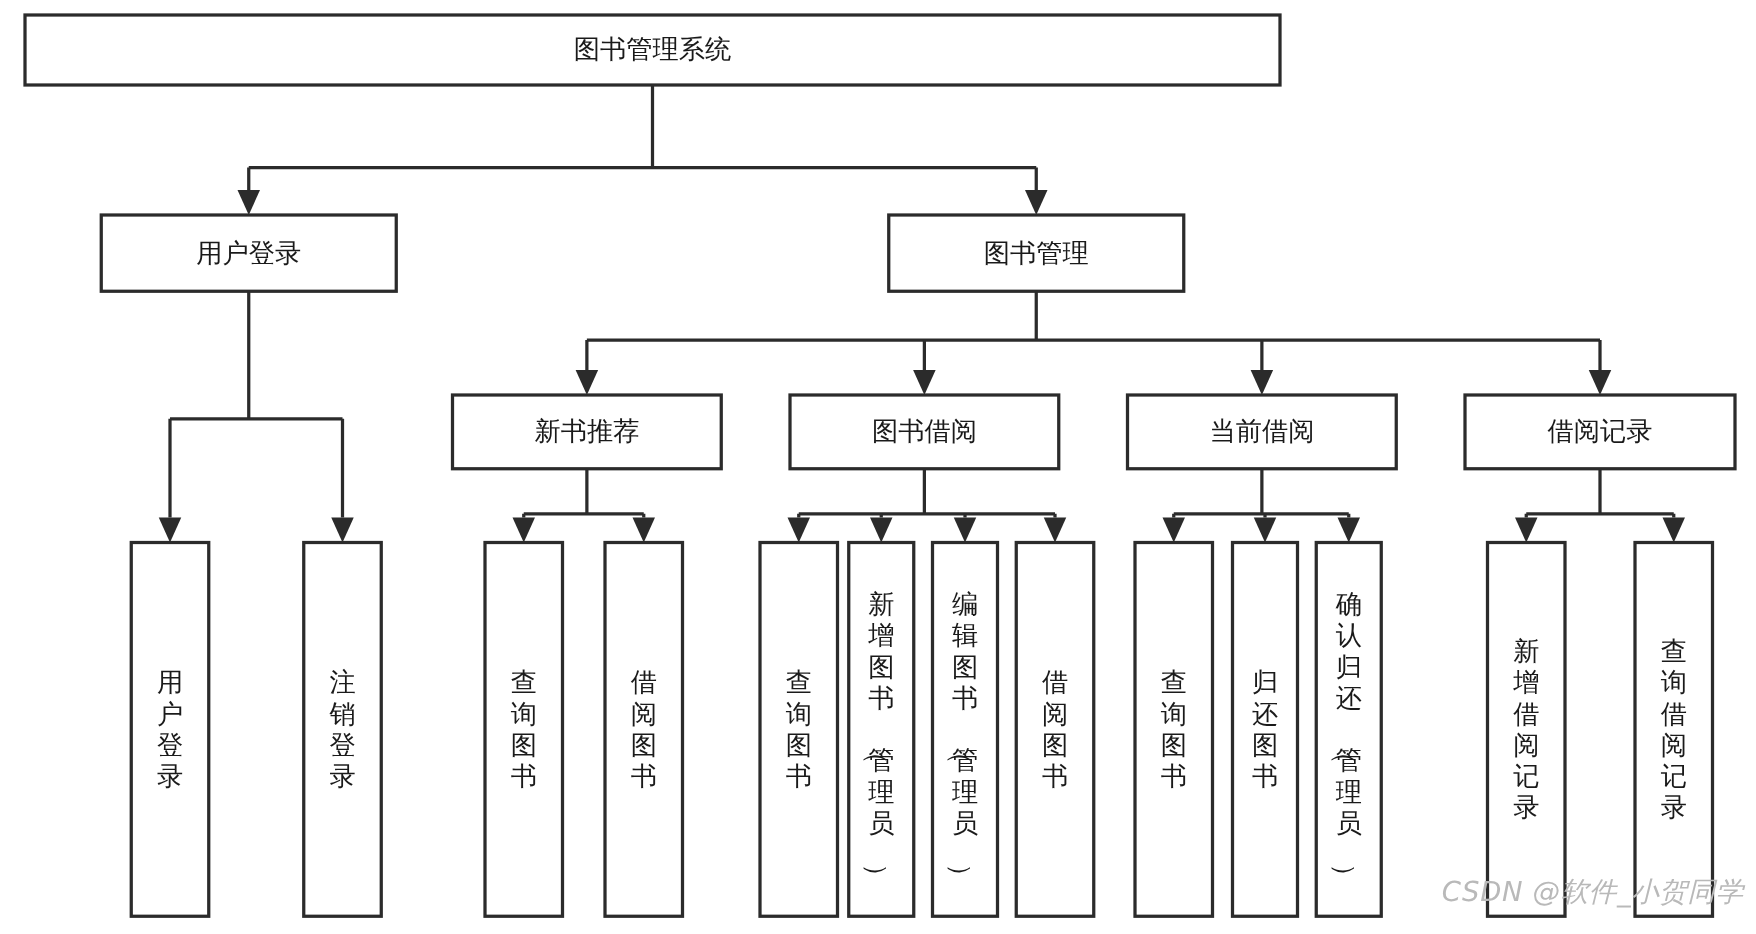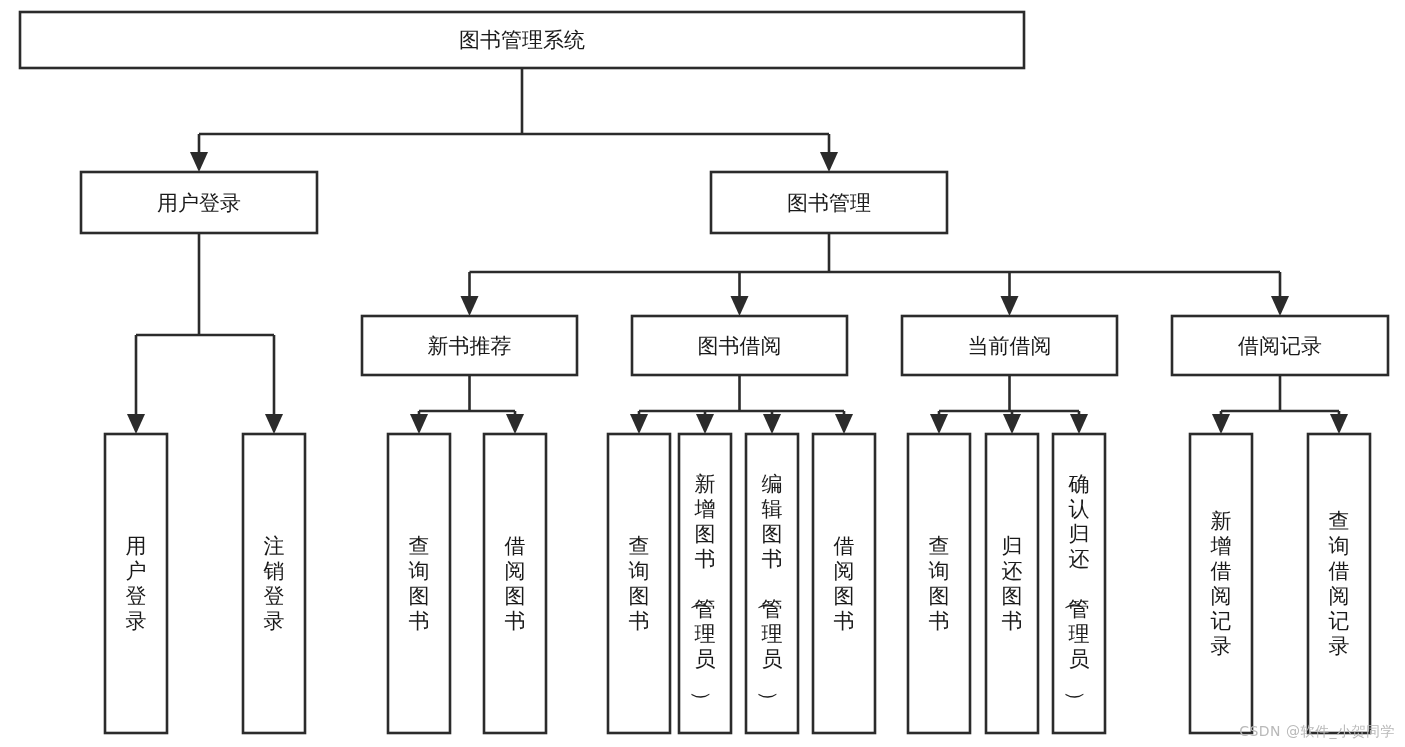--- a/index.html
+++ b/index.html
@@ -50,27 +50,28 @@
   }
   .node-label-v {
     font-family: "DejaVu Sans", "Liberation Sans", sans-serif;
     font-size: 21px;
     fill: #1a1a1a;
     text-anchor: middle;
   }
   .watermark {
     position: absolute;
     right: 10px;
-    bottom: 6px;
-    font-family: "DejaVu Sans", "Liberation Sans", sans-serif;
-    font-size: 14px;
+    bottom: 18px;
+    font-family: "DejaVu Sans", "Liberation Sans", sans-serif;
+    font-size: 22px;
     color: #b9b9b9;
     letter-spacing: 0.5px;
     white-space: nowrap;
     user-select: none;
+    font-style: italic;
   }
 </style>
 </head>
 <body>
 
 <div id="diagram-root">
   <svg id="tree-svg" viewBox="0 0 1405 747">
       <g>
         <line x1="522" y1="68" x2="522" y2="134" class="connector"></line>
         <line x1="199" y1="134" x2="829" y2="134" class="connector"></line>

